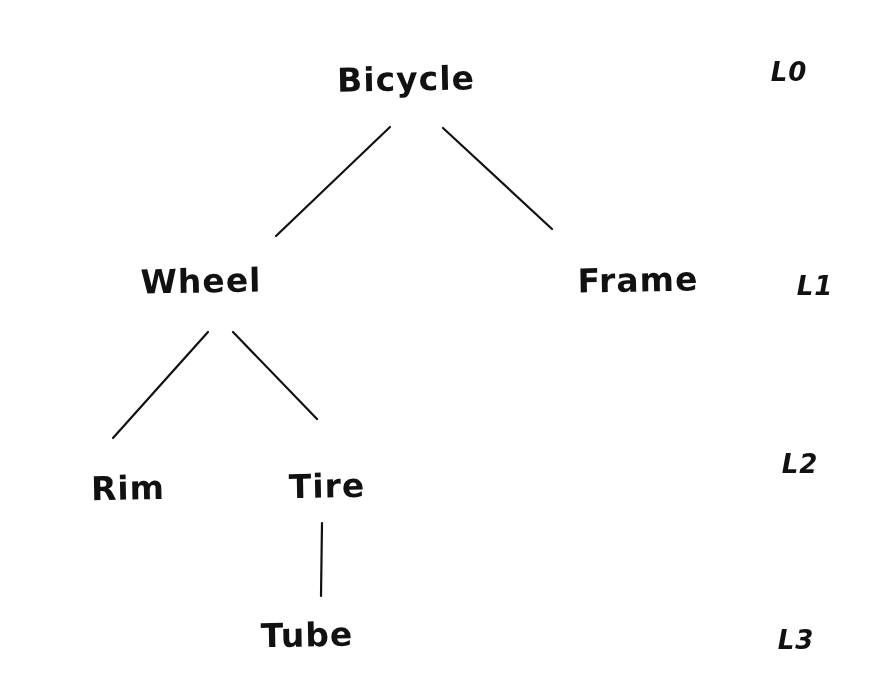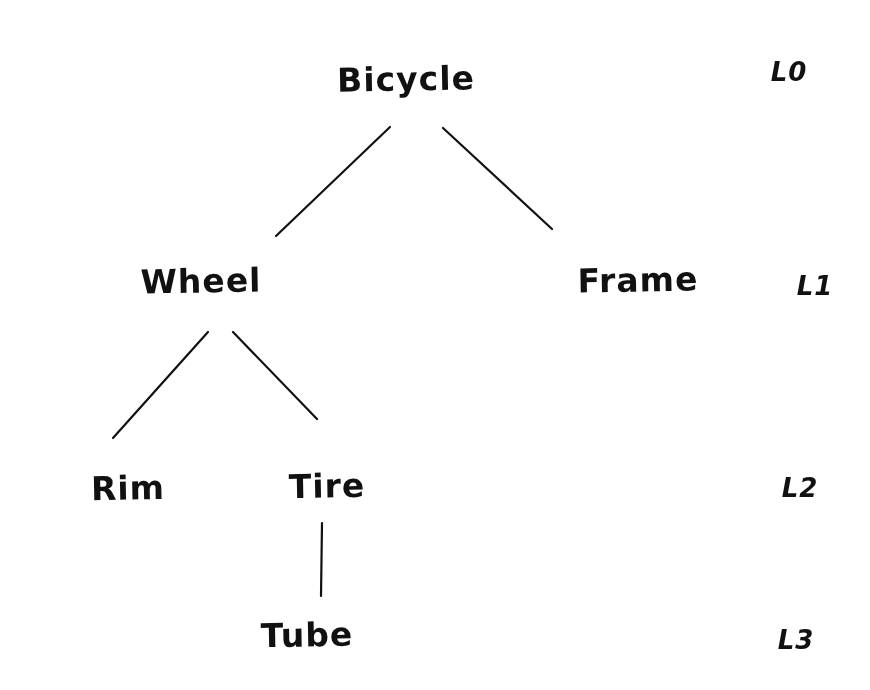--- a/index.html
+++ b/index.html
@@ -57,16 +57,16 @@
       <div class="node-label" style="left: 406px; top: 79px; color: rgb(17, 17, 17);">Bicycle</div>
       <div class="node-label" style="left: 201px; top: 281px; color: rgb(17, 17, 17);">Wheel</div>
       <div class="node-label" style="left: 638px; top: 280px; color: rgb(17, 17, 17);">Frame</div>
       <div class="node-label" style="left: 128px; top: 488px; color: rgb(17, 17, 17);">Rim</div>
       <div class="node-label" style="left: 327px; top: 486px; color: rgb(17, 17, 17);">Tire</div>
       <div class="node-label" style="left: 307px; top: 635px; color: rgb(17, 17, 17);">Tube</div>
     </div>
   <div id="levels-layer">
       <div class="level-label" style="left: 789px; top: 72px; color: rgb(17, 17, 17);">L0</div>
       <div class="level-label" style="left: 791px; top: 286px; color: rgb(17, 17, 17); margin-left: 24px;">L1</div>
-      <div class="level-label" style="left: 800px; top: 464px; color: rgb(17, 17, 17); margin-top: 24px;">L2</div>
+      <div class="level-label" style="left: 800px; top: 464px; color: rgb(17, 17, 17);">L2</div>
       <div class="level-label" style="left: 796px; top: 640px; color: rgb(17, 17, 17); text-align: center;">L3</div>
     </div>
 </div>
 
 </body></html>

